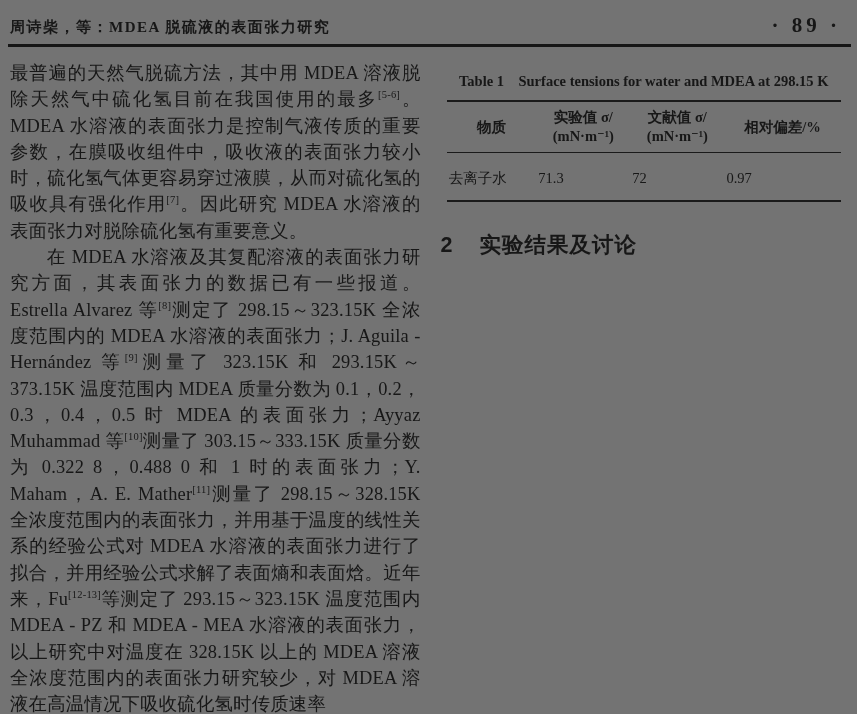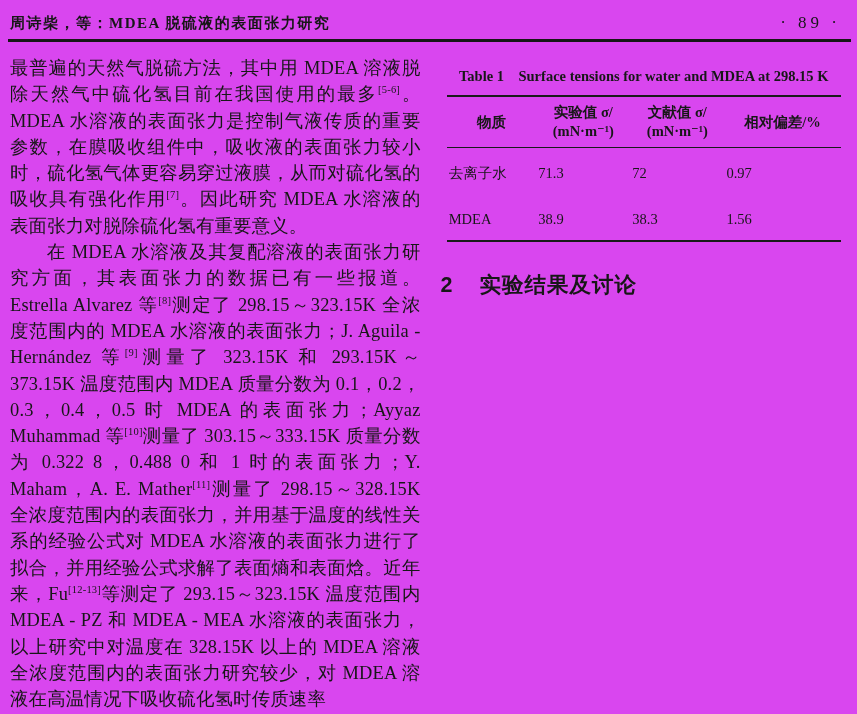--- a/index.html
+++ b/index.html
@@ -1,26 +1,26 @@
 <!DOCTYPE html>
 <html><head>
 <meta charset="utf-8">
 <style>
   html,body { margin:0; padding:0; background:#d9d9d9; }
   .page {
     position:relative; width:857px; height:714px; margin:0 auto;
-    background:#d946ef; color:#171717; overflow:hidden;
+    background:#737373; color:#171717; overflow:hidden;
     font-family:"Liberation Serif","DejaVu Serif",serif;
   }
   .header {
     display:flex; justify-content:space-between; align-items:baseline;
     padding:13px 16px 3px 10px;
   }
   .running-title { font-size:15px; letter-spacing:1.5px; font-weight:600; }
-  .page-num { font-size:17px; font-weight:normal; letter-spacing:4px; white-space:nowrap; }
+  .page-num { font-size:21px; font-weight:bold; letter-spacing:4px; white-space:nowrap; }
   .header-rule { border:0; border-top:3px solid #161616; margin:3px 6px 0 8px; }
   .columns { display:flex; gap:18px; padding:13px 8px 0 10px; }
   .col { width:50%; }
   .body-text p {
     margin:0; font-size:18.4px; line-height:26.3px;
     text-align:justify; text-justify:inter-ideograph;
     letter-spacing:0.2px;
   }
   .body-text p.indent { text-indent:2em; }
   sup { font-size:10.5px; line-height:0; }
@@ -94,26 +94,20 @@
                 </th>
             </tr>
           </thead>
           <tbody>
               <tr>
                 <td>去离子水</td>
                 <td>71.3</td>
                 <td>72</td>
                 <td>0.97</td>
               </tr>
-              <tr>
-                <td>MDEA</td>
-                <td>38.9</td>
-                <td>38.3</td>
-                <td>1.56</td>
-              </tr>
             </tbody>
         </table>
       </div>
 
       <div class="section-heading">
         <span>2</span>
         <span>实验结果及讨论</span>
       </div>
 
     </div>

